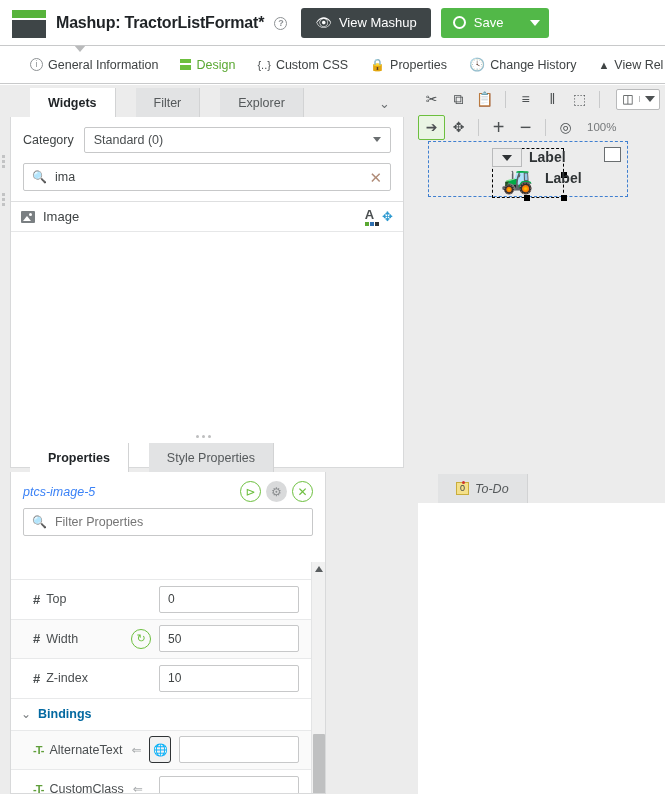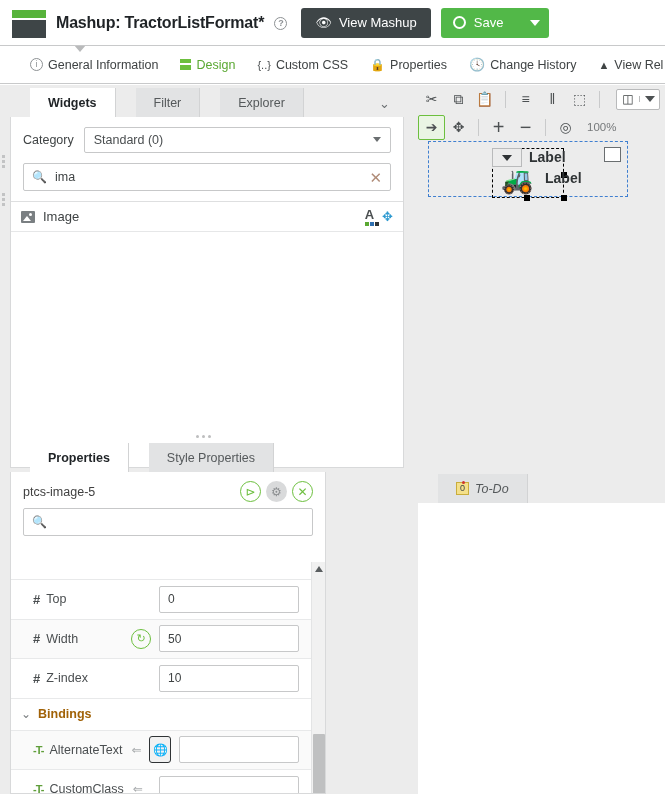--- a/index.html
+++ b/index.html
@@ -122,40 +122,40 @@
   .move-ic { color:#2e9ad0; font-size:13px; }
   
   .dots-handle { position:absolute; display:flex; flex-direction:column; gap:2px; align-items:center;}
   .dots-handle i { width:3px; height:3px; background:#c2c3c4; display:block;}
   .grip-h { position:absolute; left:196px; top:350px; display:flex; gap:3px;}
   .grip-h i { width:3px;height:3px;background:#bdbebf;display:block;border-radius:50%;}
   
   .props-panel { position:absolute; left:10px; top:358px; width:316px; bottom:0; }
   .pp-body { background:#fff; border:1px solid #d8d9da; border-top:none; position:absolute; top:29px; left:0; right:0; bottom:0; overflow:hidden;}
   .pp-head { display:flex; align-items:center; padding:9px 12px 6px 12px;}
-  .pp-name { color:#404040; font-size:12.5px; flex:1;}
+  .pp-name { color:#3b82f6; font-size:12.5px; flex:1;font-style:italic;}
   .circbtn { width:21px; height:21px; border-radius:50%; display:flex; align-items:center; justify-content:center; margin-left:5px; cursor:pointer;}
   .circbtn.green { border:1.6px solid #6cbf3e; color:#6cbf3e; }
   .circbtn.gray { background:#d9dadb; color:#8c8f91; }
   .filterrow { padding:0 12px 8px 12px;}
   .filterbox { height:28px; border:1px solid #c7c8c9; border-radius:2px; display:flex; align-items:center; padding:0 8px; }
   .filterbox input { border:none;outline:none;flex:1;font-size:12.5px;font-family:inherit;padding-left:8px;color:#3f4344;background:transparent;}
   .proplist { position:absolute; top:96px; left:0; right:14px; bottom:0; overflow:hidden;}
   .prow { display:flex; align-items:center; height:39.5px; border-top:1px solid #e8e9ea; padding:0 12px 0 22px; gap:8px; background:#fff;}
   .prow.alt { background:#fafafa; }
   .prow .plabel { font-size:12.5px; color:#4a4e50; display:flex; align-items:center; gap:6px; flex:1; white-space:nowrap;}
   .hash { color:#4a4e50; font-weight:bold; font-size:13px;}
   .tt-ic { color:#5f9e3a; font-weight:bold; font-size:11px; letter-spacing:-1px;}
   .binding-arrow { color:#a9acae; font-size:12px; margin-left:3px;}
   .pinput { width:140px; height:27px; border:1px solid #c7c8c9; border-radius:2px; background:#fff;
     display:flex; align-items:center; padding:0 8px; font-size:12px; color:#3f4344;}
   .refresh { width:20px;height:20px;border:1.8px solid #6cbf3e;border-radius:50%;color:#6cbf3e;
     display:flex;align-items:center;justify-content:center;font-size:11px;flex:none;cursor:pointer;}
   .sec-row { display:flex; align-items:center; height:32px; border-top:1px solid #e8e9ea; padding-left:10px; gap:7px; background:#fff;}
-  .sec-row .sname { font-size:12.5px; font-weight:bold; color:#a16207;}
+  .sec-row .sname { font-size:12.5px; font-weight:bold; color:#0369a1;}
   .chev-s { color:#7a7e80; font-size:12px;}
   .globe-btn { width:22px;height:27px;border:1.3px solid #2f3335;border-radius:3px;background:#f1f1f1;
     display:flex;align-items:center;justify-content:center;font-size:12px;color:#4a4e50;flex:none;cursor:pointer;}
   
   .vscroll { position:absolute; right:0; top:90px; bottom:0; width:14px; background:#f1f1f1; border-left:1px solid #e3e4e5;}
   .vscroll .up { position:absolute; top:4px; left:3px; width:0;height:0;
     border-left:4px solid transparent;border-right:4px solid transparent;border-bottom:6px solid #5a5e60;}
   .vscroll .thumb { position:absolute; left:1px; width:12px; top:172px; height:110px; background:#bfc0c1; border-radius:1px;}
   
   .ctool { height:56px; background:#ececec; position:relative;}
@@ -294,20 +294,21 @@
       <div class="pp-body">
         <div class="pp-head">
           <span class="pp-name">ptcs-image-5</span>
           <span class="circbtn green">⊳</span>
           <span class="circbtn gray">⚙</span>
           <span class="circbtn green">✕</span>
         </div>
         <div class="filterrow">
           <div class="filterbox">
             <span style="font-size:12px;color:#55595b;">🔍</span>
+            <input placeholder="Filter Properties" style="">
           </div>
         </div>
 
         <div class="proplist">
 
           <div class="prow" style="height:11px;border-top:none;"></div>
 
           <div class="prow">
             <span class="plabel">
               <span class="hash">#</span>

